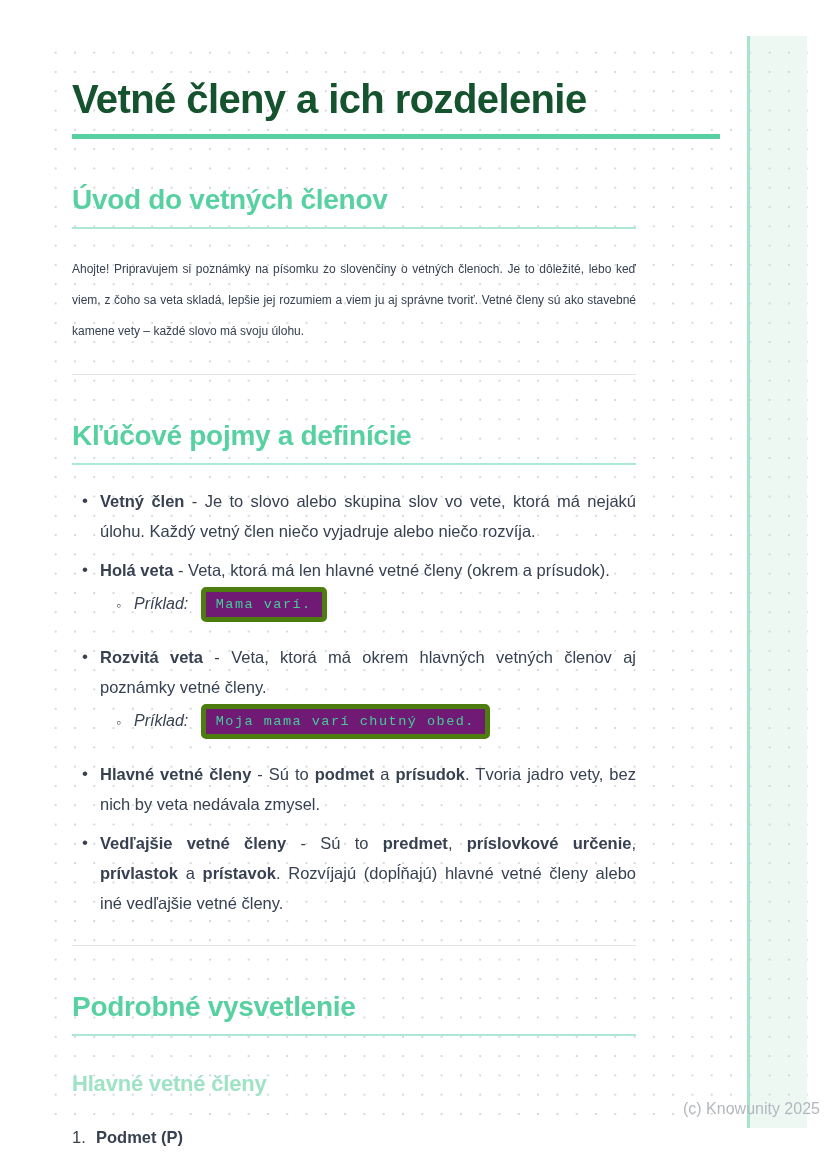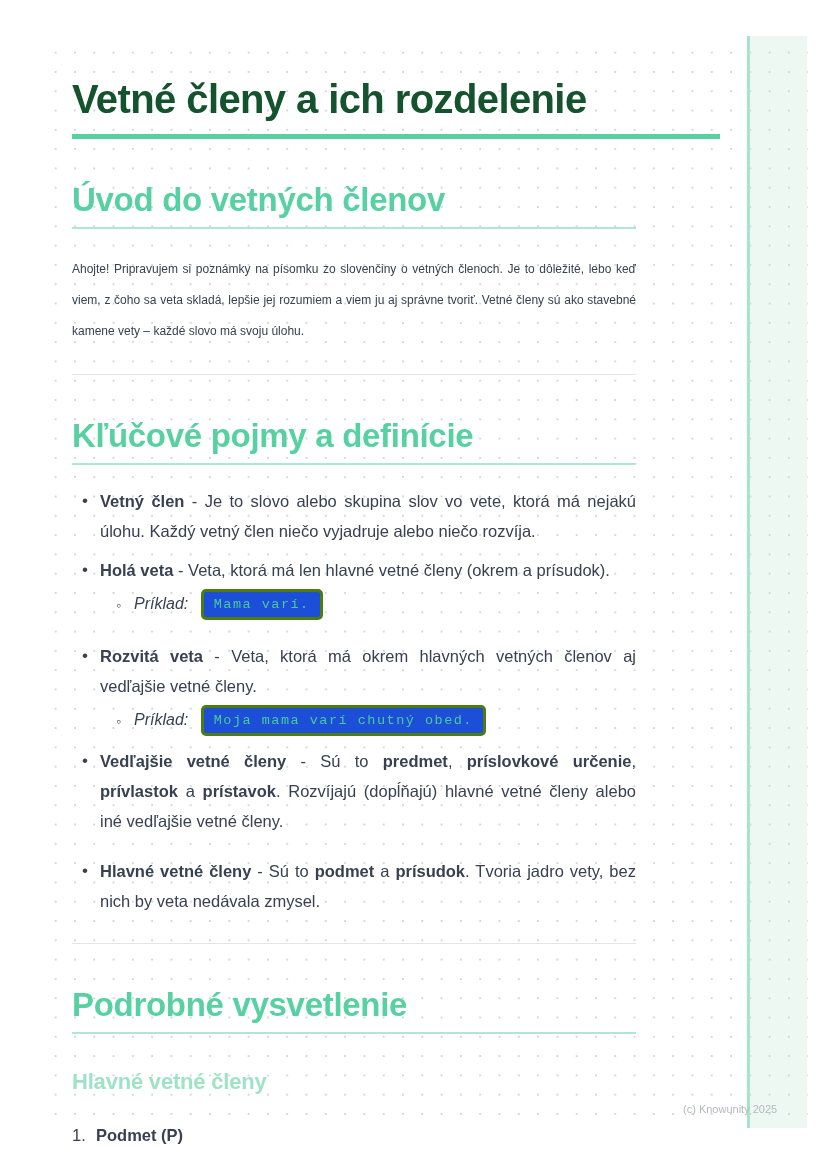--- a/index.html
+++ b/index.html
@@ -35,21 +35,21 @@
     margin:76px 0 0 0;
     font-size:40px;line-height:46px;font-weight:800;
     letter-spacing:-0.6px;
     color:#14532d;
     width:648px;
     padding-bottom:12px;
     border-bottom:5px solid #57d1a1;
   }
   h2.sec{
     margin:44px 0 0 0;
-    font-size:33px;line-height:33px;font-weight:700;
+    font-size:28px;line-height:33px;font-weight:700;
     letter-spacing:-0.3px;
     color:#57d1a1;
     padding-bottom:11px;
     border-bottom:2px solid #ace8d2;
   }
   h3.subsec{
     margin:34px 0 0 0;
     font-size:22px;line-height:27px;font-weight:700;
     letter-spacing:-0.2px;
     color:#9fe3c7;
@@ -97,30 +97,30 @@
   .ol-li .num{position:absolute;left:0;top:0;font-weight:400;}
   .ol-li .ol-title{font-weight:700;}
   .seg-b{font-weight:700;}
   .ex-label{font-style:italic;margin-top:20px;}
   .code-chip{
     display:inline-block;
     font-family:"Liberation Mono","DejaVu Sans Mono",monospace;
     font-size:13.5px;line-height:17px;
     letter-spacing:1.5px;
     color:#45cd98;
-    background:#1d4ed8;
-    border:3px solid #4d7c0f;
+    background:#701a75;
+    border:5px solid #4d7c0f;
     border-radius:5px;
     padding:4px 10px;
     margin-left:8px;
     vertical-align:1px;
   }
   .footer{
     position:absolute;left:683px;top:1102px;
-    font-size:11px;line-height:14px;
+    font-size:16px;line-height:14px;
     color:#b3b8bf;
     white-space:nowrap;
     z-index:5;
   }
 </style>
 </head>
 <body>
 
 <div class="margin-band"></div>
 <div class="margin-rule"></div>
@@ -139,28 +139,28 @@
 
   <div class="ul">
     <div class="li"><span class="seg-b">Vetný člen</span><span> - Je to slovo alebo skupina slov vo vete, ktorá má nejakú úlohu. Každý vetný člen niečo vyjadruje alebo niečo rozvíja.</span></div>
 
     <div class="li"><span class="seg-b">Holá veta</span><span> - Veta, ktorá má len hlavné vetné členy (okrem a prísudok).</span></div>
     <div class="sub-li">
       <span class="ex-label">Príklad:</span>
       <span class="code-chip">Mama varí.</span>
     </div>
 
-    <div class="li" style="margin-top:20px;"><span class="seg-b">Rozvitá veta</span><span> - Veta, ktorá má okrem hlavných vetných členov aj vedľajšie vetné členy.</span></div>
+    <div class="li" style="margin-top:20px;"><span class="seg-b">Rozvitá veta</span><span> - Veta, ktorá má okrem hlavných vetných členov aj poznámky vetné členy.</span></div>
     <div class="sub-li">
       <span class="ex-label">Príklad:</span>
       <span class="code-chip">Moja mama varí chutný obed.</span>
     </div>
 
+    <div class="li" style="margin-top:20px;"><span class="seg-b">Hlavné vetné členy</span><span> - Sú to </span><span class="seg-b">podmet</span><span> a </span><span class="seg-b">prísudok</span><span>. Tvoria jadro vety, bez nich by veta nedávala zmysel.</span></div>
     <div class="li"><span class="seg-b">Vedľajšie vetné členy</span><span> - Sú to </span><span class="seg-b">predmet</span><span>, </span><span class="seg-b">príslovkové určenie</span><span>, </span><span class="seg-b">prívlastok</span><span> a </span><span class="seg-b">prístavok</span><span>. Rozvíjajú (dopĺňajú) hlavné vetné členy alebo iné vedľajšie vetné členy.</span></div>
-    <div class="li" style="margin-top:20px;"><span class="seg-b">Hlavné vetné členy</span><span> - Sú to </span><span class="seg-b">podmet</span><span> a </span><span class="seg-b">prísudok</span><span>. Tvoria jadro vety, bez nich by veta nedávala zmysel.</span></div>
   </div>
 
   <hr class="divider">
 
   <h2 class="sec">Podrobné vysvetlenie</h2>
   <h3 class="subsec">Hlavné vetné členy</h3>
 
   <div class="ol">
     <div class="ol-li">
       <span class="num">1.</span>

